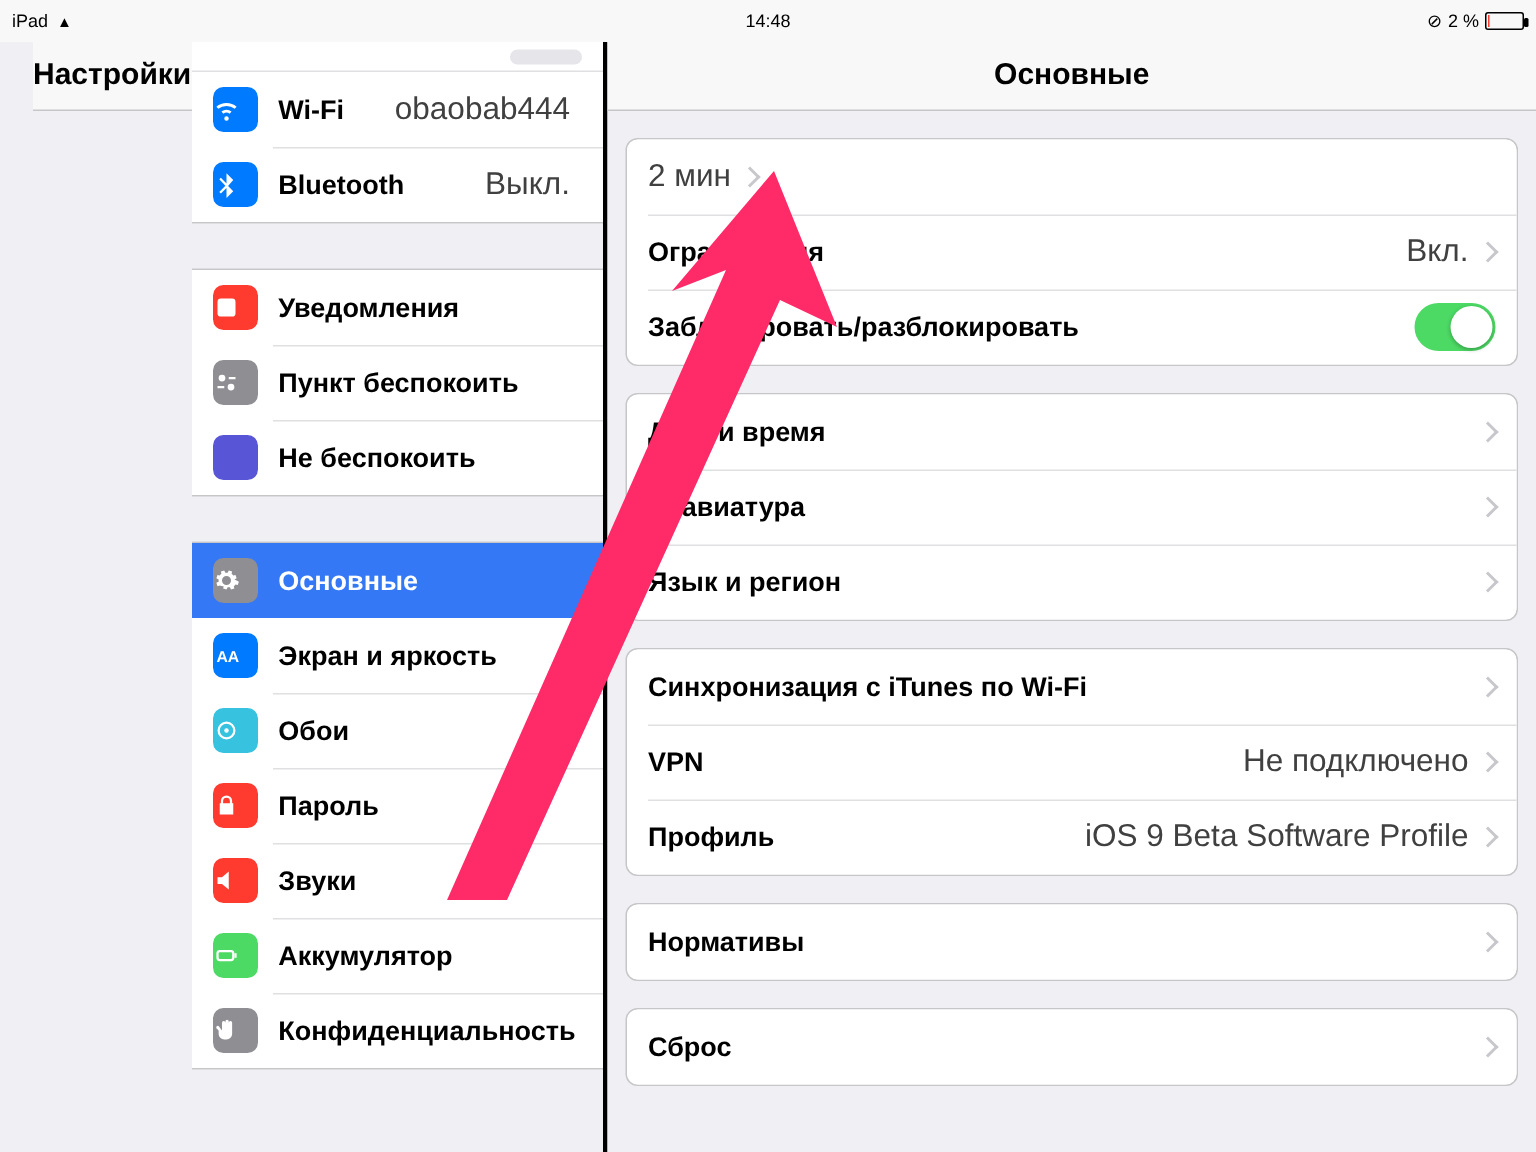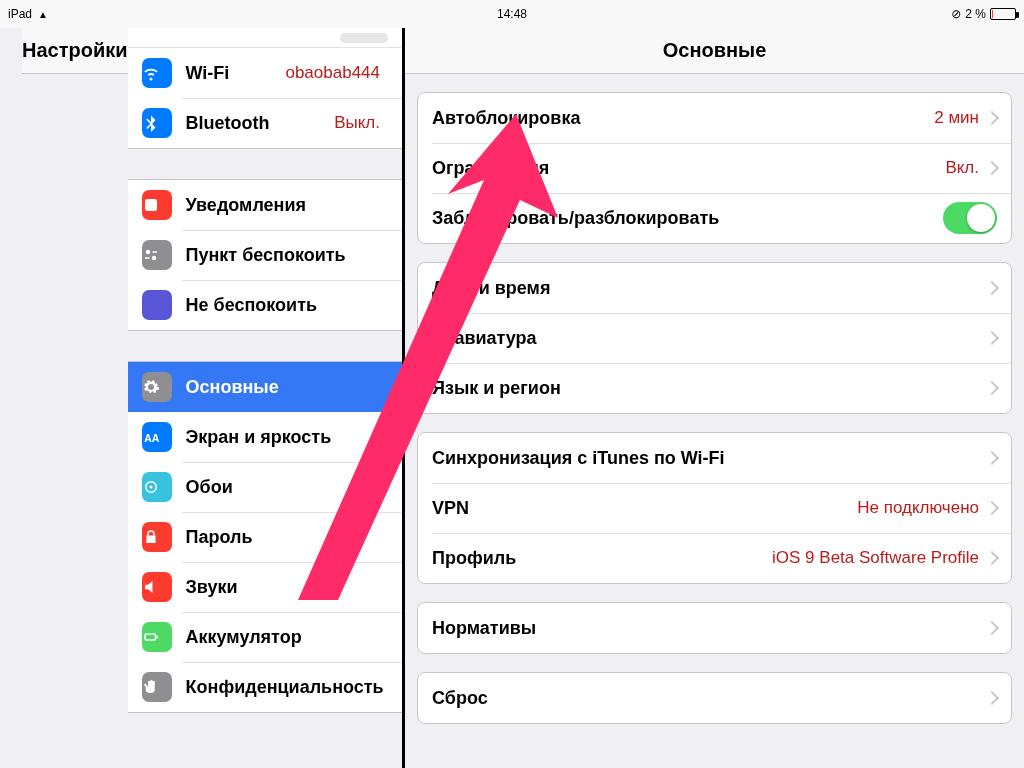--- a/index.html
+++ b/index.html
@@ -100,21 +100,21 @@
 
   .cell .icon-box{
     width:30px; height:30px; border-radius:7px;
     margin-right:14px;
     display:flex; align-items:center; justify-content:flex-start;
     flex-shrink:0;
   }
   .cell .icon-box svg{ width:18px; height:18px; fill:#fff; }
 
   .cell .label{ flex:1;font-weight:bold; }
-  .cell .value{ color:#b91c1c; font-size:17px; margin-right:8px;}
+  .cell .value{ color:#404040; font-size:21px; margin-right:8px;}
 
   .chevron{
     width:10px; height:10px;
     border-top:2px solid #c7c7cc;
     border-right:2px solid #c7c7cc;
     transform:rotate(45deg);
     flex-shrink:0;
   }
 
   
@@ -305,21 +305,20 @@
 
     </div>
   </div>
 
   <div class="main">
     <div class="pane-header">Основные</div>
     <div class="scroll">
 
       <div class="cell-group">
         <div class="cell">
-          <span class="label">Автоблокировка</span>
           <span class="value">2 мин</span>
           <span class="chevron"></span>
         </div>
         <div class="cell">
           <span class="label">Ограничения</span>
           <span class="value">Вкл.</span>
           <span class="chevron"></span>
         </div>
         <div class="cell">
           <span class="label">Заблокировать/разблокировать</span>

